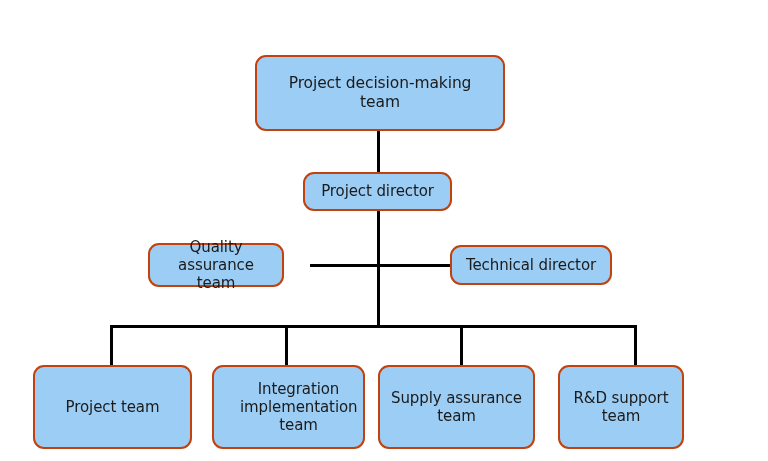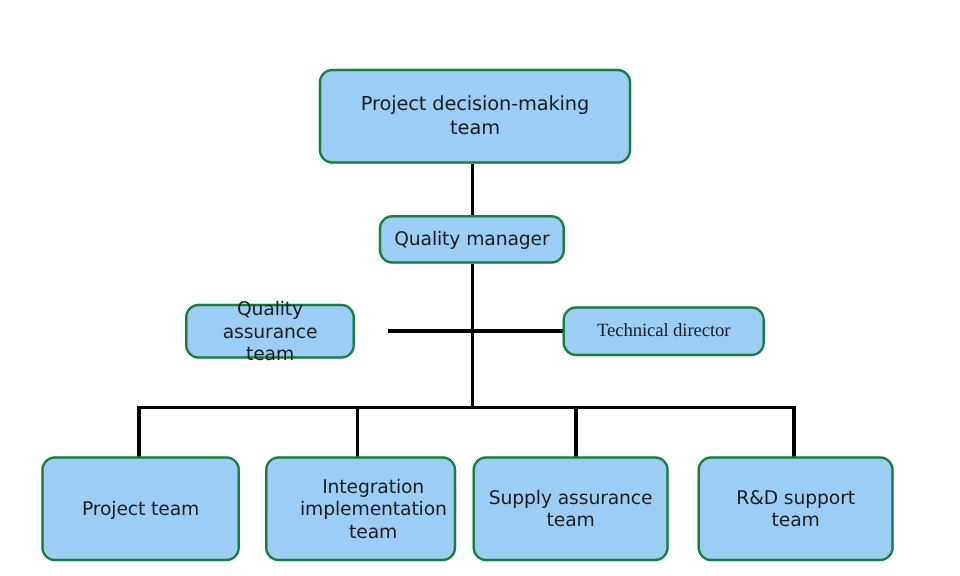--- a/index.html
+++ b/index.html
@@ -21,21 +21,21 @@
     position: absolute;
     left: 0;
     top: 0;
     width: 768px;
     height: 461px;
   }
   .node {
     position: absolute;
     box-sizing: border-box;
     background: #9ccdf5;
-    border: 2px solid #15803d;
+    border: 2px solid #c2410c;
     border-radius: 11px;
     display: flex;
     align-items: center;
     justify-content: center;
     text-align: center;
     color: #1b1b1b;
     font-size: 15px;
     line-height: 1.22;
     letter-spacing: -0.1px;
     padding: 2px 6px;
@@ -44,25 +44,25 @@
   .node .label {
     display: block;
     width: 100%;
     white-space: pre-line;
   }
 
   
   #node-decision   { left: 255px; top: 55px;  width: 250px; height: 76px;  font-size: 15.5px; }
   #node-manager    { left: 303px; top: 172px; width: 149px; height: 39px;  }
   #node-qa         { left: 148px; top: 243px; width: 136px; height: 44px;  }
-  #node-techdir    { left: 450px; top: 245px; width: 162px; height: 40px; font-family: Liberation Serif, serif;  }
+  #node-techdir    { left: 450px; top: 245px; width: 162px; height: 40px;  }
   #node-solution   { left: 33px;  top: 365px; width: 159px; height: 84px;  }
   #node-integration{ left: 212px; top: 365px; width: 153px; height: 84px; padding-left: 26px;  }
   #node-supply     { left: 378px; top: 365px; width: 157px; height: 84px;  }
-  #node-rnd        { left: 558px; top: 365px; width: 157px; height: 84px;  }
+  #node-rnd        { left: 558px; top: 365px; width: 126px; height: 84px;  }
 </style>
 </head>
 <body>
 
 <div id="canvas">
 
   <svg id="edges" viewBox="0 0 768 461" xmlns="http://www.w3.org/2000/svg">
     <g stroke="#000000" stroke-width="3" fill="none" shape-rendering="crispEdges">
 
       <line x1="378" y1="131" x2="378" y2="172"></line>
@@ -80,21 +80,21 @@
       <line x1="635" y1="325" x2="635" y2="366"></line>
     </g>
   </svg>
 
   <div class="node" id="node-decision">
     <span class="label">Project decision-making
 team</span>
   </div>
 
   <div class="node" id="node-manager">
-    <span class="label">Quality manager</span>
+    <span class="label">Project director</span>
   </div>
 
   <div class="node" id="node-qa">
     <span class="label">Quality assurance
 team</span>
   </div>
 
   <div class="node" id="node-techdir">
     <span class="label">Technical director</span>
   </div>

